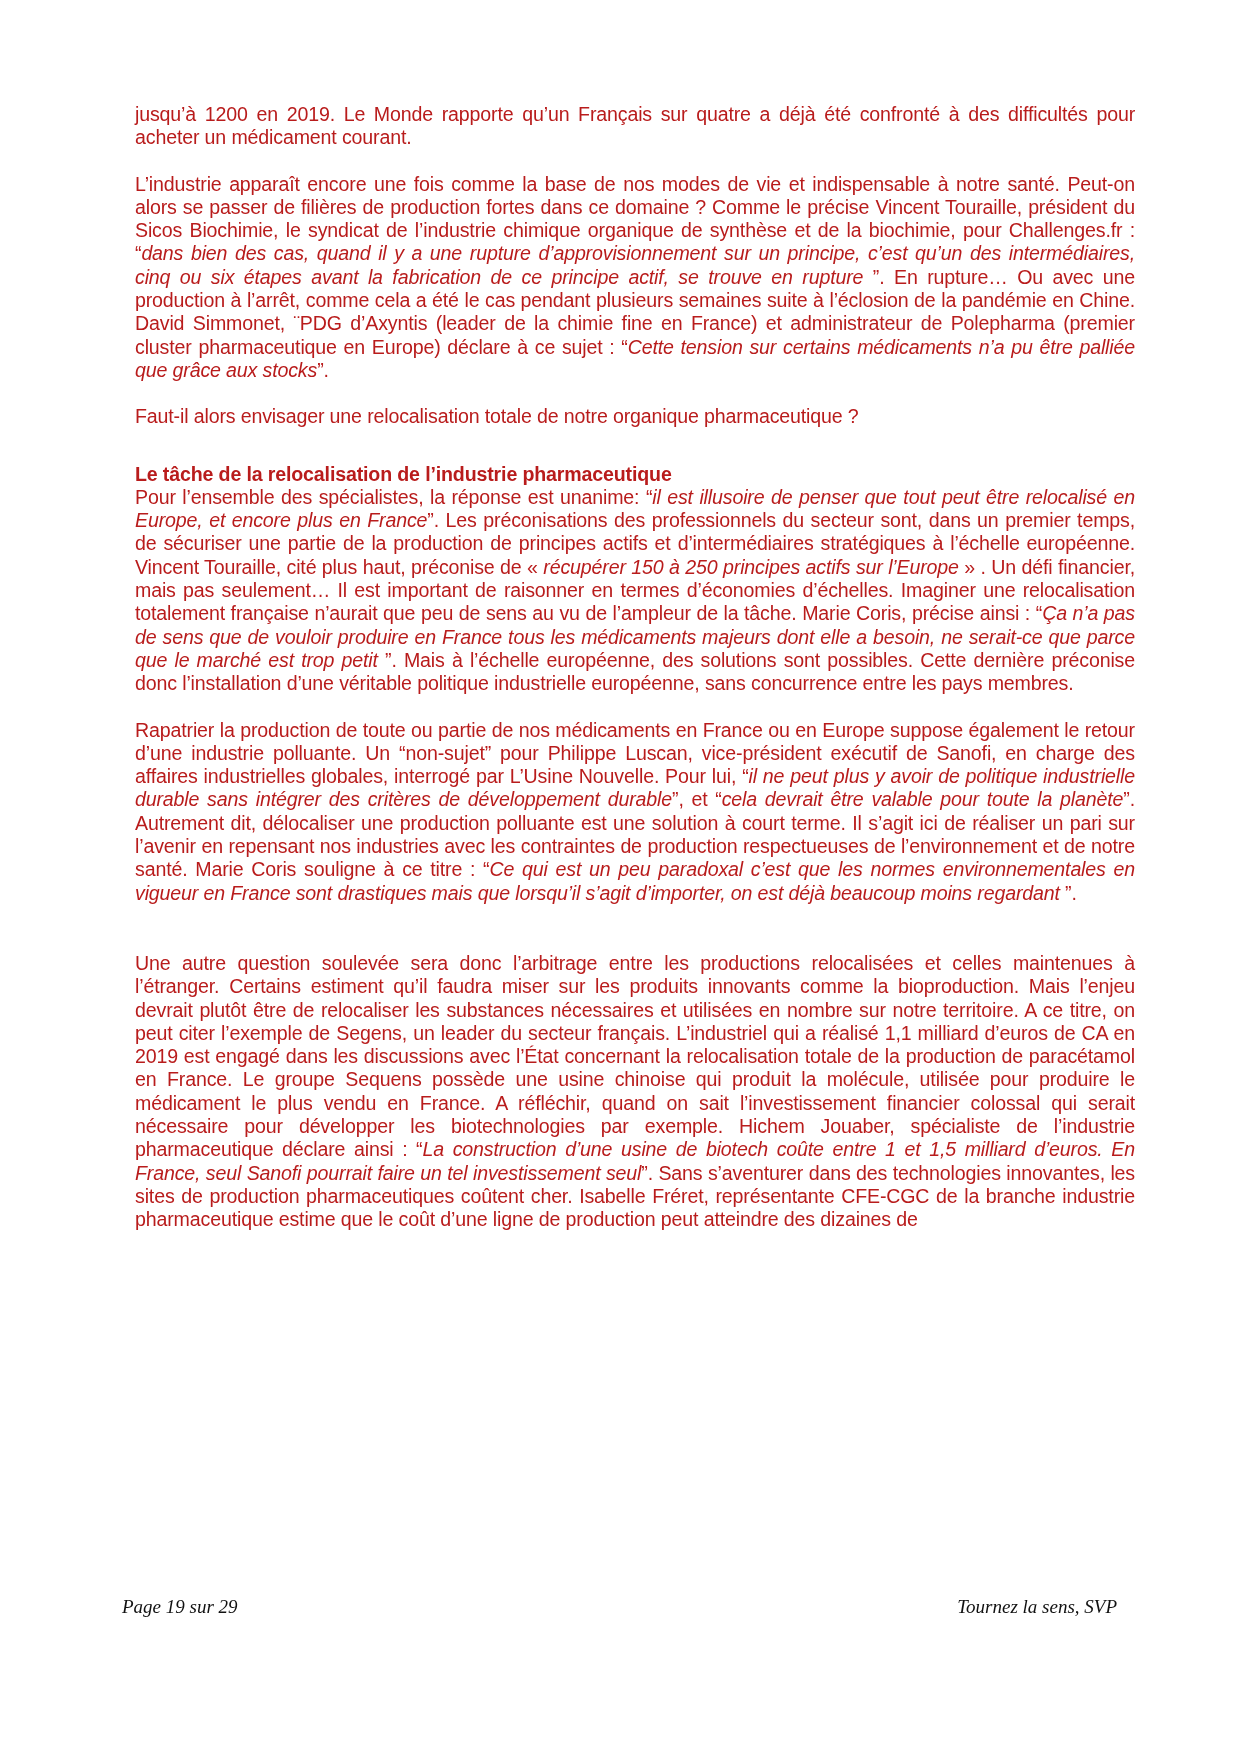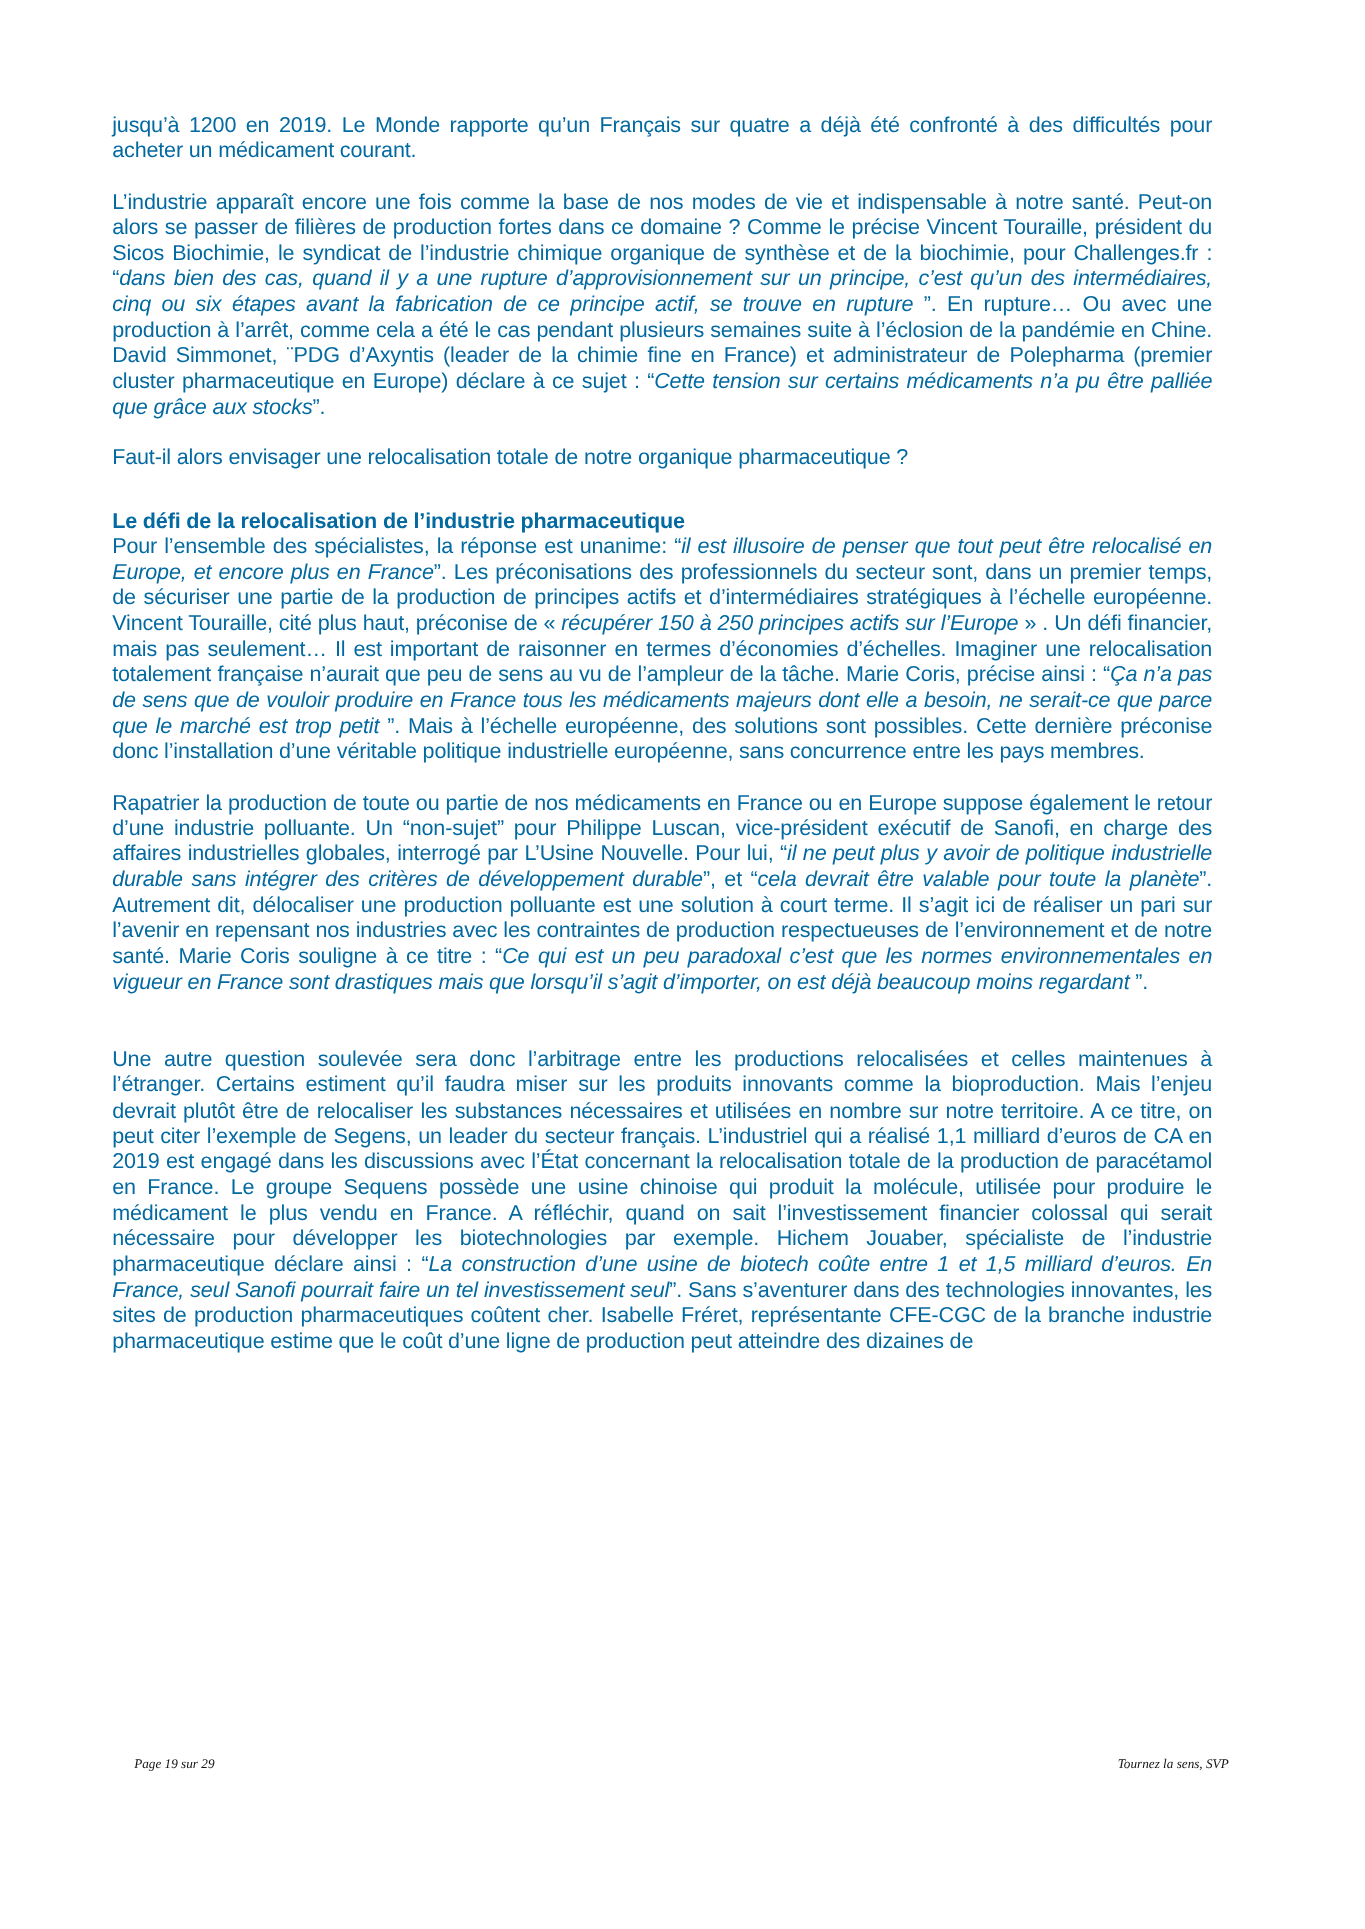--- a/index.html
+++ b/index.html
@@ -1,46 +1,46 @@
 <!DOCTYPE html>
 <html><head>
   <meta charset="utf-8">
   <style>
     html, body { margin: 0; padding: 0; background: #ffffff; }
     body { width: 1241px; height: 1754px; position: relative; overflow: hidden; }
     .page {
-      position: absolute; left: 102px; top: 103px; width: 1000px;
+      position: absolute; left: 135px; top: 103px; width: 1000px;
       font-family: "Liberation Sans", sans-serif;
-      font-size: 19.6px; line-height: 23.3px; color: #0369a1;
+      font-size: 19.6px; line-height: 23.3px; color: #b91c1c;
       letter-spacing: -0.15px;
     }
     .para { margin: 0; text-align: justify; }
     .para em { font-style: italic; }
     .gap-1 { height: 23px; }
     .gap-2 { height: 47px; }
     .gap-h { height: 34px; }
     .heading { margin: 0; font-weight: bold; font-size: 19.6px; line-height: 23.3px; }
     .footer {
       position: absolute; top: 1596px; left: 122px; width: 995px;
       font-family: "Liberation Serif", serif; font-style: italic;
-      font-size: 12px; color: #111111;
+      font-size: 19px; color: #111111;
       display: flex; justify-content: space-between;
     }
   </style>
 </head>
 <body>
 
 <div class="page" id="doc">
     <p class="para"><span>jusqu’à 1200 en 2019. Le Monde rapporte qu’un Français sur quatre a déjà été confronté à des difficultés pour acheter un médicament courant.</span></p>
     <div class="gap-1"></div>
     <p class="para"><span>L’industrie apparaît encore une fois comme la base de nos modes de vie et indispensable à notre santé. Peut-on alors se passer de filières de production fortes dans ce domaine ? Comme le précise Vincent Touraille, président du Sicos Biochimie, le syndicat de l’industrie chimique organique de synthèse et de la biochimie, pour Challenges.fr : “</span><em>dans bien des cas, quand il y a une rupture d’approvisionnement sur un principe, c’est qu’un des intermédiaires, cinq ou six étapes avant la fabrication de ce principe actif, se trouve en rupture</em><span> ”. En rupture… Ou avec une production à l’arrêt, comme cela a été le cas pendant plusieurs semaines suite à l’éclosion de la pandémie en Chine. David Simmonet, ¨PDG d’Axyntis (leader de la chimie fine en France) et administrateur de Polepharma (premier cluster pharmaceutique en Europe) déclare à ce sujet : “</span><em>Cette tension sur certains médicaments n’a pu être palliée que grâce aux stocks</em><span>”.</span></p>
     <div class="gap-1"></div>
     <p class="para"><span>Faut-il alors envisager une relocalisation totale de notre organique pharmaceutique ?</span></p>
     <div class="gap-h"></div>
-    <h2 class="heading">Le défi de la relocalisation de l’industrie pharmaceutique</h2>
+    <h2 class="heading">Le tâche de la relocalisation de l’industrie pharmaceutique</h2>
     <p class="para"><span>Pour l’ensemble des spécialistes, la réponse est unanime: “</span><em>il est illusoire de penser que tout peut être relocalisé en Europe, et encore plus en France</em><span>”. Les préconisations des professionnels du secteur sont, dans un premier temps, de sécuriser une partie de la production de principes actifs et d’intermédiaires stratégiques à l’échelle européenne. Vincent Touraille, cité plus haut, préconise de « </span><em>récupérer 150 à 250 principes actifs sur l’Europe</em><span> » . Un défi financier, mais pas seulement… Il est important de raisonner en termes d’économies d’échelles. Imaginer une relocalisation totalement française n’aurait que peu de sens au vu de l’ampleur de la tâche. Marie Coris, précise ainsi : “</span><em>Ça n’a pas de sens que de vouloir produire en France tous les médicaments majeurs dont elle a besoin, ne serait-ce que parce que le marché est trop petit</em><span> ”. Mais à l’échelle européenne, des solutions sont possibles. Cette dernière préconise donc l’installation d’une véritable politique industrielle européenne, sans concurrence entre les pays membres.</span></p>
     <div class="gap-1"></div>
     <p class="para"><span>Rapatrier la production de toute ou partie de nos médicaments en France ou en Europe suppose également le retour d’une industrie polluante. Un “non-sujet” pour Philippe Luscan, vice-président exécutif de Sanofi, en charge des affaires industrielles globales, interrogé par L’Usine Nouvelle. Pour lui, “</span><em>il ne peut plus y avoir de politique industrielle durable sans intégrer des critères de développement durable</em><span>”, et “</span><em>cela devrait être valable pour toute la planète</em><span>”. Autrement dit, délocaliser une production polluante est une solution à court terme. Il s’agit ici de réaliser un pari sur l’avenir en repensant nos industries avec les contraintes de production respectueuses de l’environnement et de notre santé. Marie Coris souligne à ce titre : “</span><em>Ce qui est un peu paradoxal c’est que les normes environnementales en vigueur en France sont drastiques mais que lorsqu’il s’agit d’importer, on est déjà beaucoup moins regardant</em><span> ”.</span></p>
     <div class="gap-2"></div>
     <p class="para"><span>Une autre question soulevée sera donc l’arbitrage entre les productions relocalisées et celles maintenues à l’étranger. Certains estiment qu’il faudra miser sur les produits innovants comme la bioproduction. Mais l’enjeu devrait plutôt être de relocaliser les substances nécessaires et utilisées en nombre sur notre territoire. A ce titre, on peut citer l’exemple de Segens, un leader du secteur français. L’industriel qui a réalisé 1,1 milliard d’euros de CA en 2019 est engagé dans les discussions avec l’État concernant la relocalisation totale de la production de paracétamol en France. Le groupe Sequens possède une usine chinoise qui produit la molécule, utilisée pour produire le médicament le plus vendu en France. A réfléchir, quand on sait l’investissement financier colossal qui serait nécessaire pour développer les biotechnologies par exemple. Hichem Jouaber, spécialiste de l’industrie pharmaceutique déclare ainsi : “</span><em>La construction d’une usine de biotech coûte entre 1 et 1,5 milliard d’euros. En France, seul Sanofi pourrait faire un tel investissement seul</em><span>”. Sans s’aventurer dans des technologies innovantes, les sites de production pharmaceutiques coûtent cher. Isabelle Fréret, représentante CFE-CGC de la branche industrie pharmaceutique estime que le coût d’une ligne de production peut atteindre des dizaines de</span></p>
   </div>
 
 <div class="footer">
   <span>Page 19 sur 29</span>
   <span>Tournez la sens, SVP</span>

